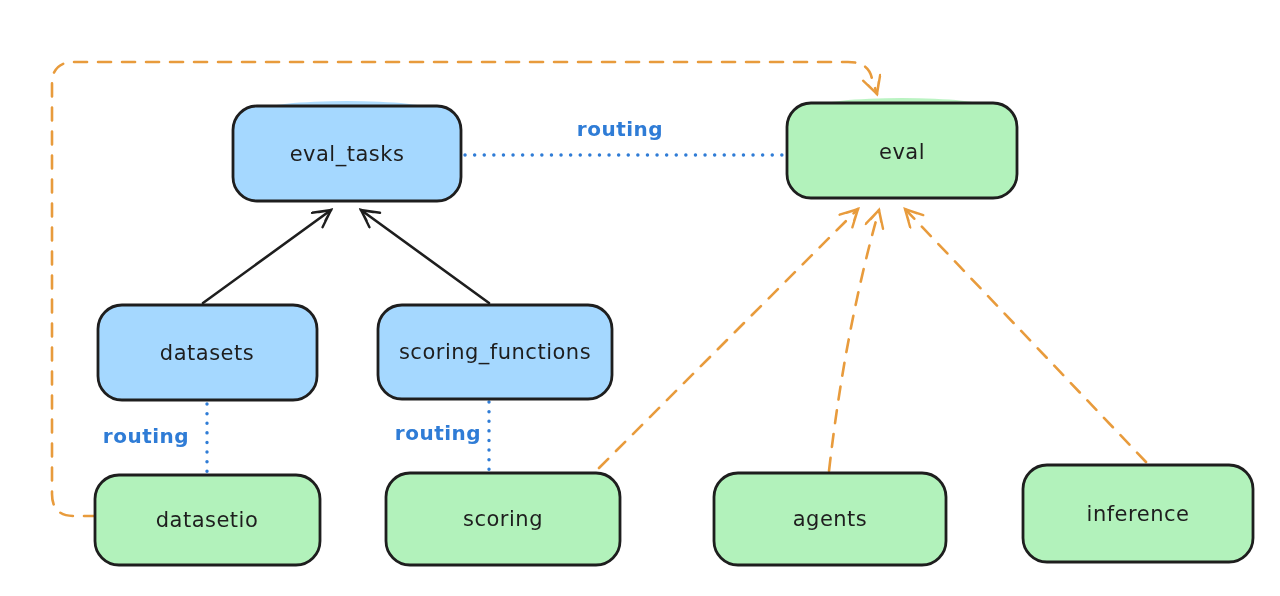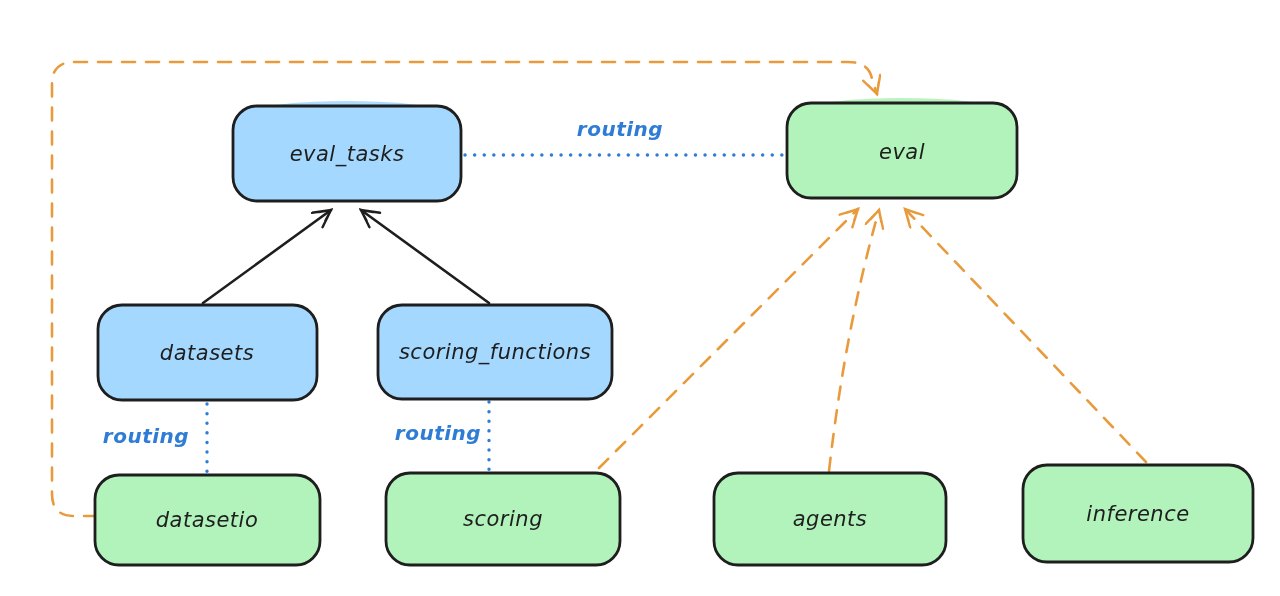--- a/index.html
+++ b/index.html
@@ -7,21 +7,20 @@
     padding: 0;
     background: #ffffff;
     font-family: "DejaVu Sans", "Liberation Sans", sans-serif;
   }
   .canvas-wrap {
     position: relative;
     width: 1280px;
     height: 596px;
     background: #ffffff;
     overflow: hidden;
-    font-style: italic;
   }
   svg { display: block; }
 
   .node-rect {
     stroke: #1e1e1e;
     stroke-width: 2.8;
   }
   .node-label {
     font-family: "DejaVu Sans", "Liberation Sans", sans-serif;
     font-size: 21px;

